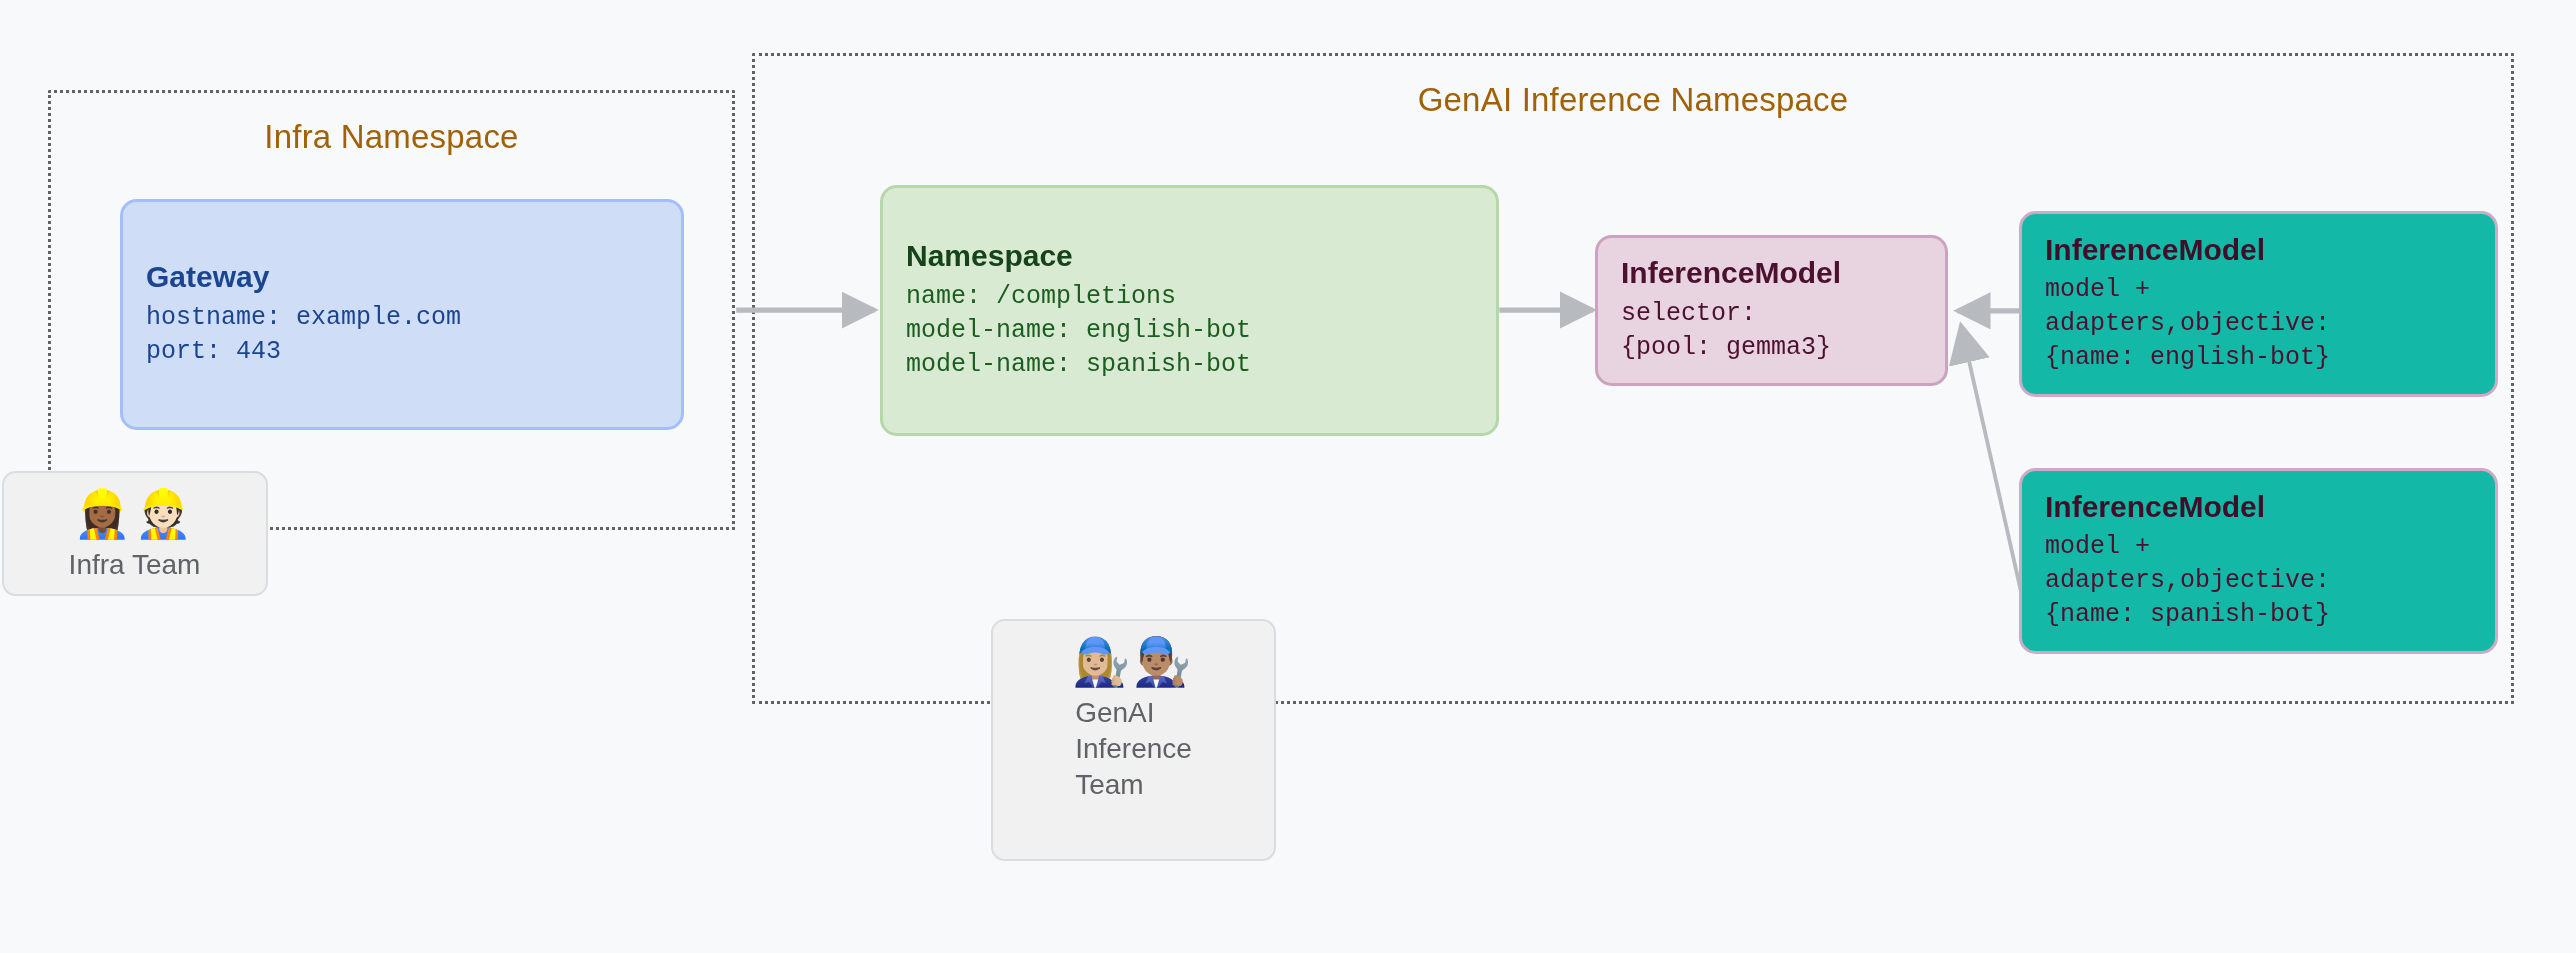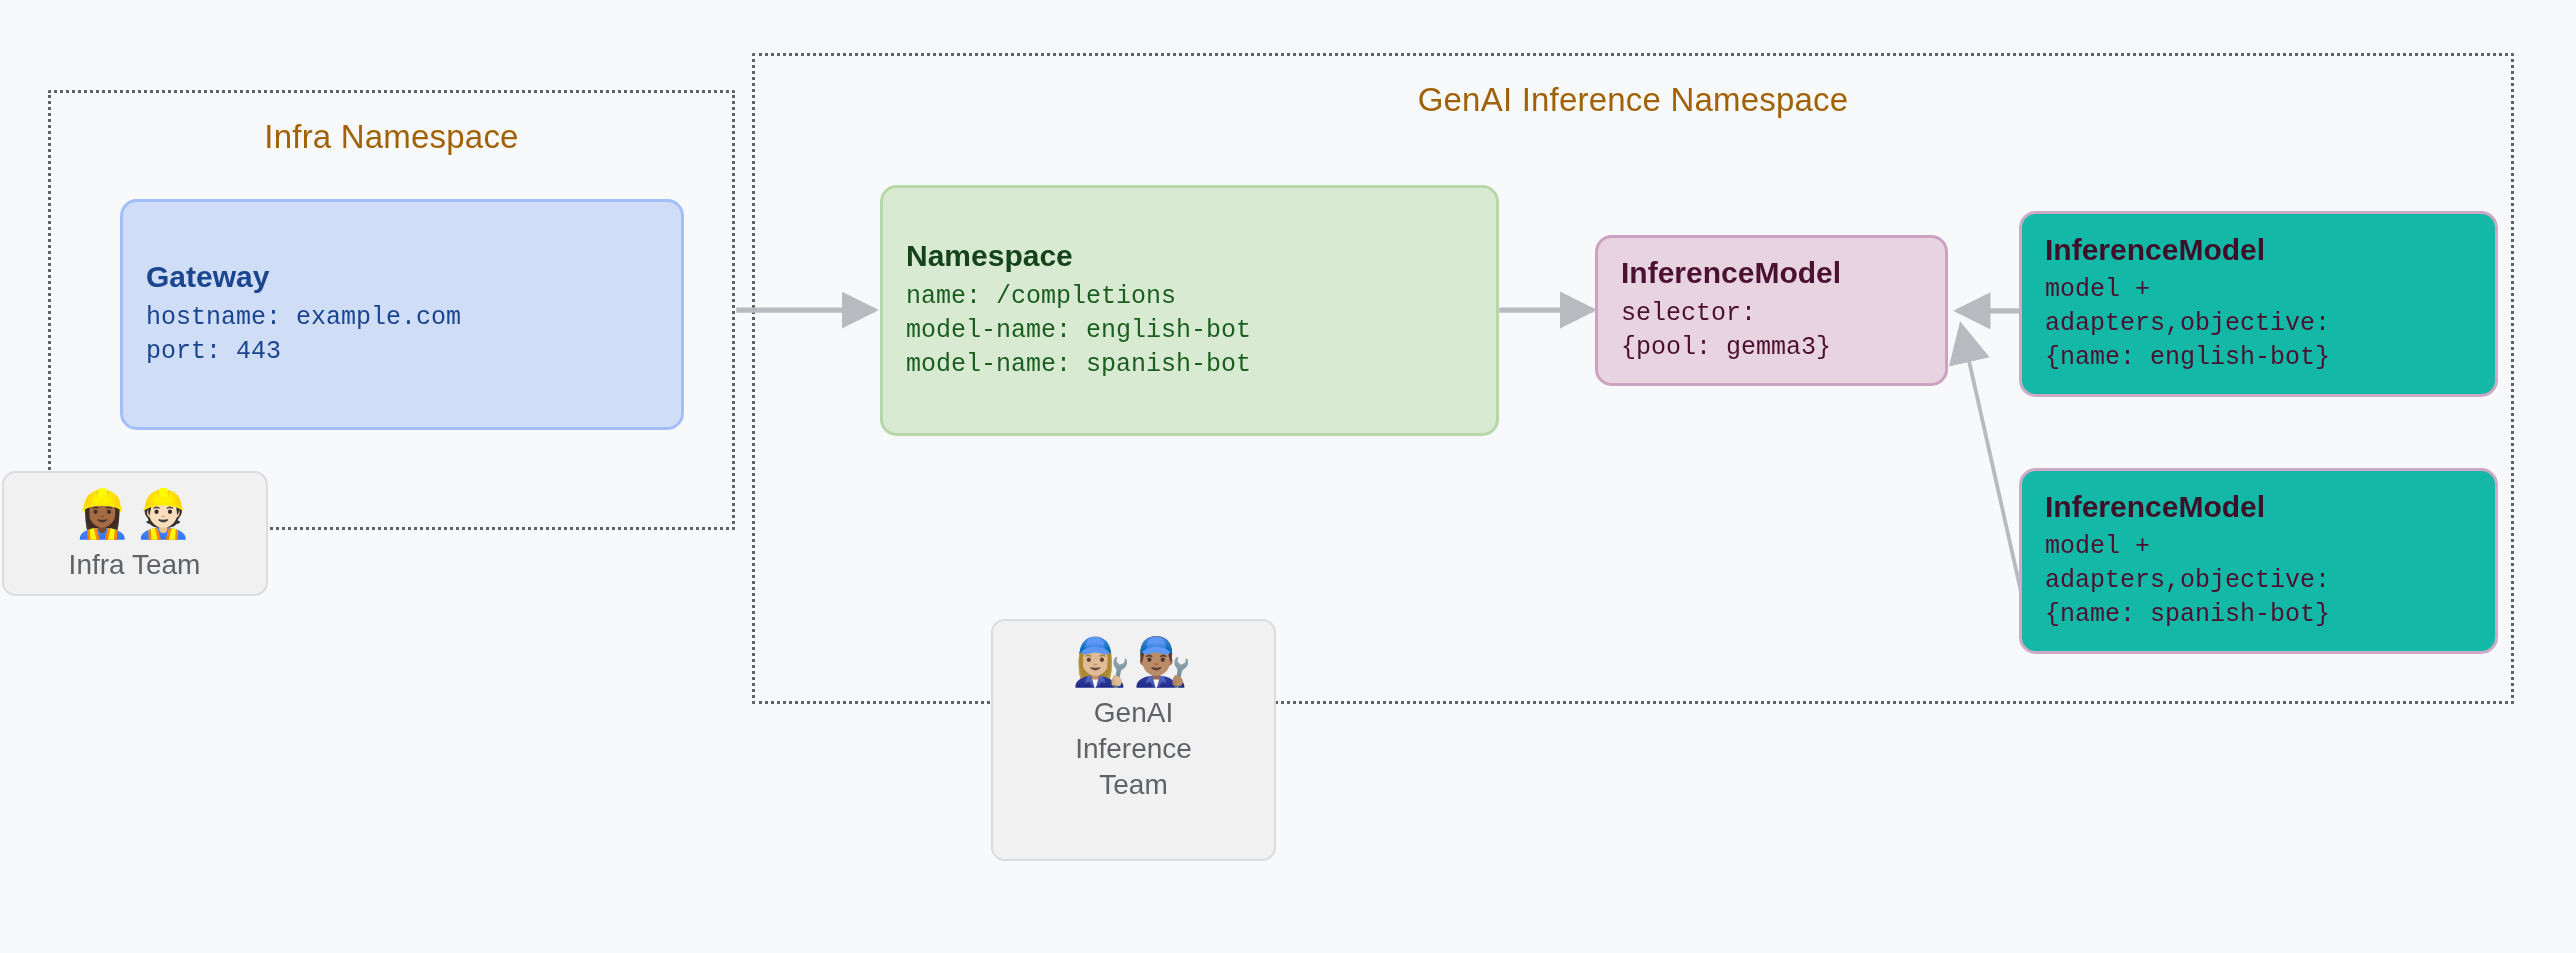--- a/index.html
+++ b/index.html
@@ -107,21 +107,20 @@
     font-size: 47px;
     line-height: 1;
     letter-spacing: 3px;
     white-space: nowrap;
   }
   .team-label {
     margin-top: 10.6px;
     color: #5f6368;
     font-size: 28px;
     line-height: 1.28;
-    text-align: center;
     white-space: pre-line;
   }
 
   
   .edges {
     position: absolute;
     left: 0;
     top: 0;
     width: 2576px;
     height: 953px;

